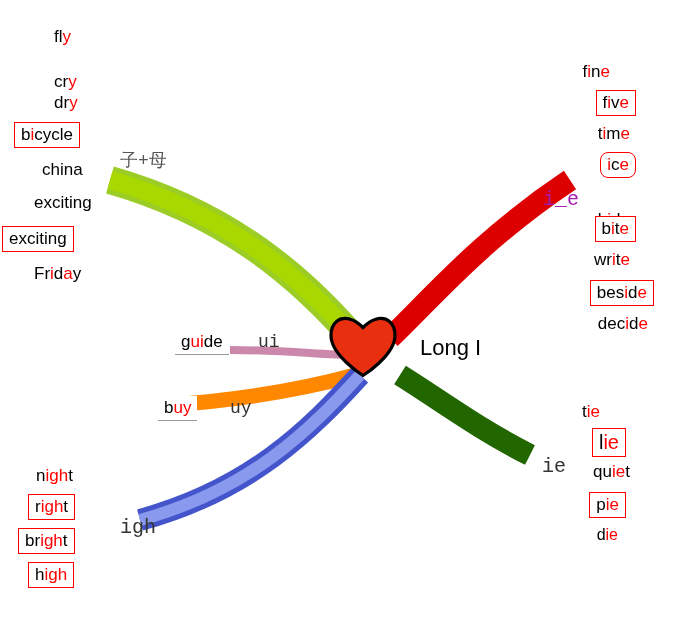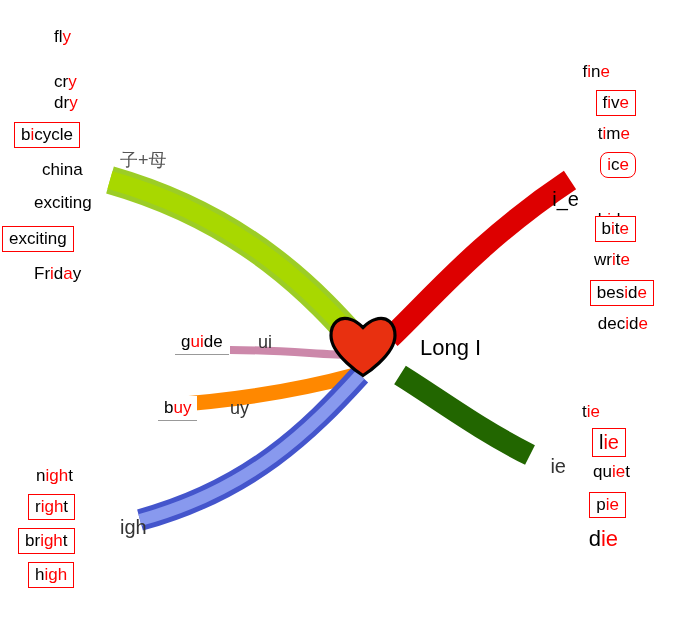--- a/index.html
+++ b/index.html
@@ -23,20 +23,21 @@
     .word-box.no-border {
       border: none;
     }
     .word-box span.red { color: red; }
     .word-box span.black { color: black; }
 
     .label {
       position: absolute;
       font-size: 16px;
       color: #333;
+      font-family: Liberation Mono, monospace;
     }
 
     svg.connections {
       position: absolute;
       top: 0; left: 0;
       width: 674px;
       height: 623px;
       pointer-events: none;
     }
 
@@ -146,21 +147,21 @@
 </div>
 
 <div class="word-box" style="top:280px; right:20px; font-size:17px;">
   <span class="black">bes</span><span class="red">i</span><span class="black">d</span><span class="red">e</span>
 </div>
 
 <div class="word-box no-border" style="top:312px; right:20px; border:none; font-size:17px;">
   <span class="black">dec</span><span class="red">i</span><span class="black">d</span><span class="red">e</span>
 </div>
 
-<div class="label" style="top:188px; right:95px; font-size:20px; color:#000000;">i_e</div>
+<div class="label" style="top:188px; right:95px; font-size:20px; color:#a21caf;">i_e</div>
 
 <div class="label" style="top:332px; left:258px; font-size:18px; color:#333;">ui</div>
 
 <div class="word-box no-border" style="top:330px; left:175px; border:none; font-size:17px; border-bottom:1.5px solid #999;">
   <span class="black">g</span><span class="red">ui</span><span class="black">de</span>
 </div>
 
 <div class="label" style="top:398px; left:230px; font-size:18px; color:#333;">uy</div>
 
 <div class="word-box no-border" style="top:396px; left:158px; border:none; font-size:17px; border-bottom:1.5px solid #999;">
@@ -176,21 +177,21 @@
 </div>
 
 <div class="word-box no-border" style="top:460px; right:38px; border:none; font-size:17px;">
   <span class="black">qu</span><span class="red">ie</span><span class="black">t</span>
 </div>
 
 <div class="word-box" style="top:492px; right:48px; font-size:17px;">
   <span class="black">p</span><span class="red">ie</span>
 </div>
 
-<div class="word-box no-border" style="top:524px; right:50px; border:none; font-size:22px;">
+<div class="word-box no-border" style="top:524px; right:50px; border:none; font-size:16px;">
   <span class="black">d</span><span class="red">ie</span>
 </div>
 
 <div class="label" style="top:455px; right:108px; font-size:20px; color:#333;">ie</div>
 
 <div class="word-box no-border" style="top:464px; left:30px; border:none; font-size:17px;text-align:center;">
   <span class="black">n</span><span class="red">igh</span><span class="black">t</span>
 </div>
 
 <div class="word-box" style="top:494px; left:28px; font-size:17px;">

